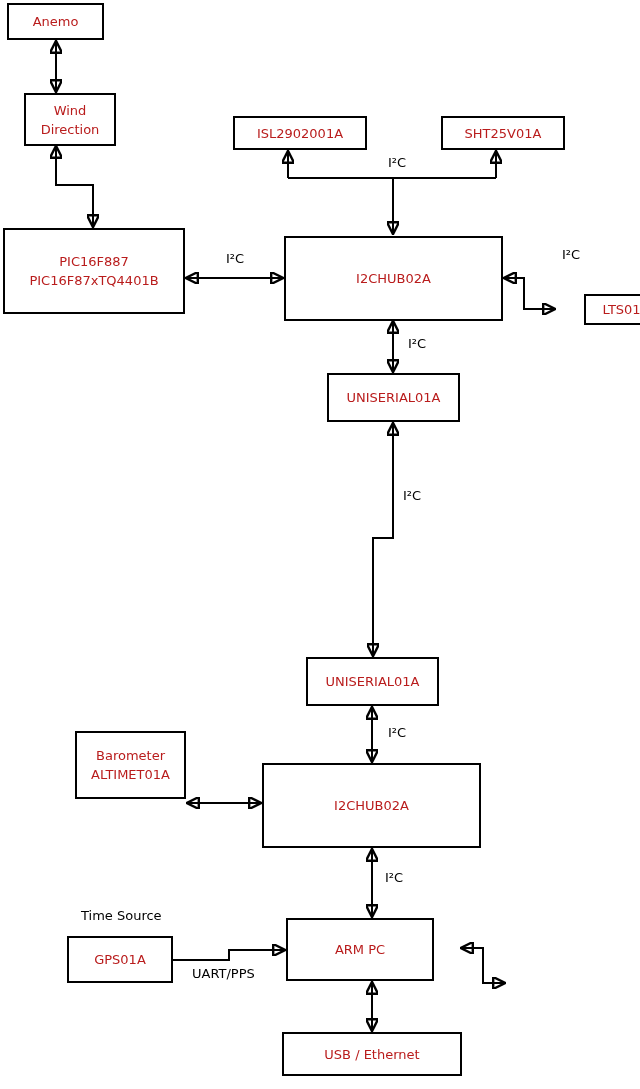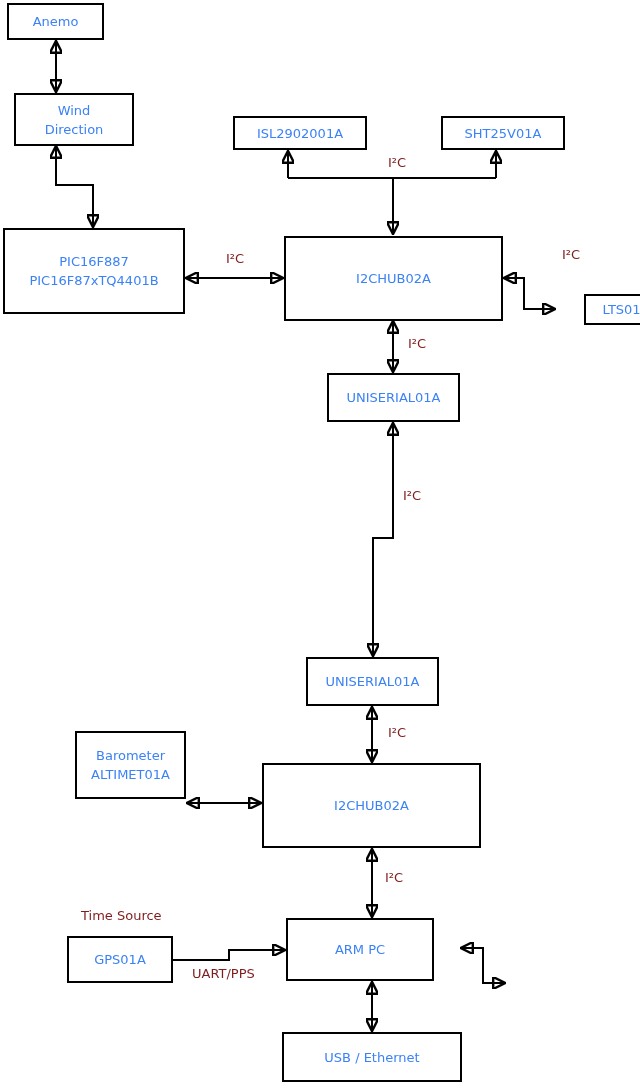--- a/index.html
+++ b/index.html
@@ -4,23 +4,23 @@
 <style>
   * { margin:0; padding:0; box-sizing:border-box; }
   html,body { background:#ffffff; }
   body { font-family:"DejaVu Sans", sans-serif; color:#000; }
   .canvas { position:relative; width:640px; height:1089px; background:#ffffff; overflow:hidden; }
   .wires { position:absolute; left:0; top:0; width:640px; height:1089px; }
   .wires path { stroke:#000; stroke-width:2; fill:none; }
   .node {
     position:absolute; background:#ffffff; border:2px solid #000;
     display:flex; flex-direction:column; align-items:center; justify-content:center;
-    text-align:center; font-size:13px; line-height:19px; color:#3b82f6;
+    text-align:center; font-size:13px; line-height:19px; color:#b91c1c;
   }
-  .edge-label { position:absolute; font-size:13px; line-height:16px; color:#7f1d1d; white-space:nowrap; }
+  .edge-label { position:absolute; font-size:13px; line-height:16px; color:#000000; white-space:nowrap; }
 </style>
 </head>
 <body>
 
 <div class="canvas">
 
   <svg class="wires" viewBox="0 0 640 1089" xmlns="http://www.w3.org/2000/svg">
     <defs>
       <marker id="arr" viewBox="0 0 10 10" refX="9" refY="5" markerWidth="7" markerHeight="6" orient="auto-start-reverse">
         <path d="M0,0 L10,5 L0,10 z" fill="#000" stroke="none"></path>
@@ -41,21 +41,21 @@
     <path d="M372,850 L372,916" marker-start="url(#arr)" marker-end="url(#arr)"></path>
     <path d="M173,960 L229,960 L229,950 L284,950" marker-end="url(#arr)"></path>
     <path d="M462,948 L483,948 L483,983 L504,983" marker-start="url(#arr)" marker-end="url(#arr)"></path>
     <path d="M372,983 L372,1030" marker-start="url(#arr)" marker-end="url(#arr)"></path>
   </svg>
 
   <div class="node" style="left:7px;top:3px;width:97px;height:37px">
     <span>Anemo</span>
   </div>
 
-  <div class="node" style="left:14px;top:93px;width:120px;height:53px">
+  <div class="node" style="left:24px;top:93px;width:92px;height:53px">
     <span>Wind</span>
     <span>Direction</span>
   </div>
 
   <div class="node" style="left:3px;top:228px;width:182px;height:86px">
     <span>PIC16F887</span>
     <span>PIC16F87xTQ4401B</span>
   </div>
 
   <div class="node" style="left:233px;top:116px;width:134px;height:34px">
@@ -93,21 +93,21 @@
 
   <div class="node" style="left:67px;top:936px;width:106px;height:47px">
     <span>GPS01A</span>
   </div>
 
   <div class="node" style="left:286px;top:918px;width:148px;height:63px">
     <span>ARM PC</span>
   </div>
 
 
-  <div class="node" style="left:282px;top:1032px;width:180px;height:50px">
+  <div class="node" style="left:282px;top:1032px;width:180px;height:44px">
     <span>USB / Ethernet</span>
   </div>
 
   <div class="edge-label" style="left:388px;top:155px">I²C</div>
   <div class="edge-label" style="left:226px;top:251px">I²C</div>
   <div class="edge-label" style="left:562px;top:247px">I²C</div>
   <div class="edge-label" style="left:408px;top:336px">I²C</div>
   <div class="edge-label" style="left:403px;top:488px">I²C</div>
   <div class="edge-label" style="left:388px;top:725px">I²C</div>
   <div class="edge-label" style="left:385px;top:870px">I²C</div>

